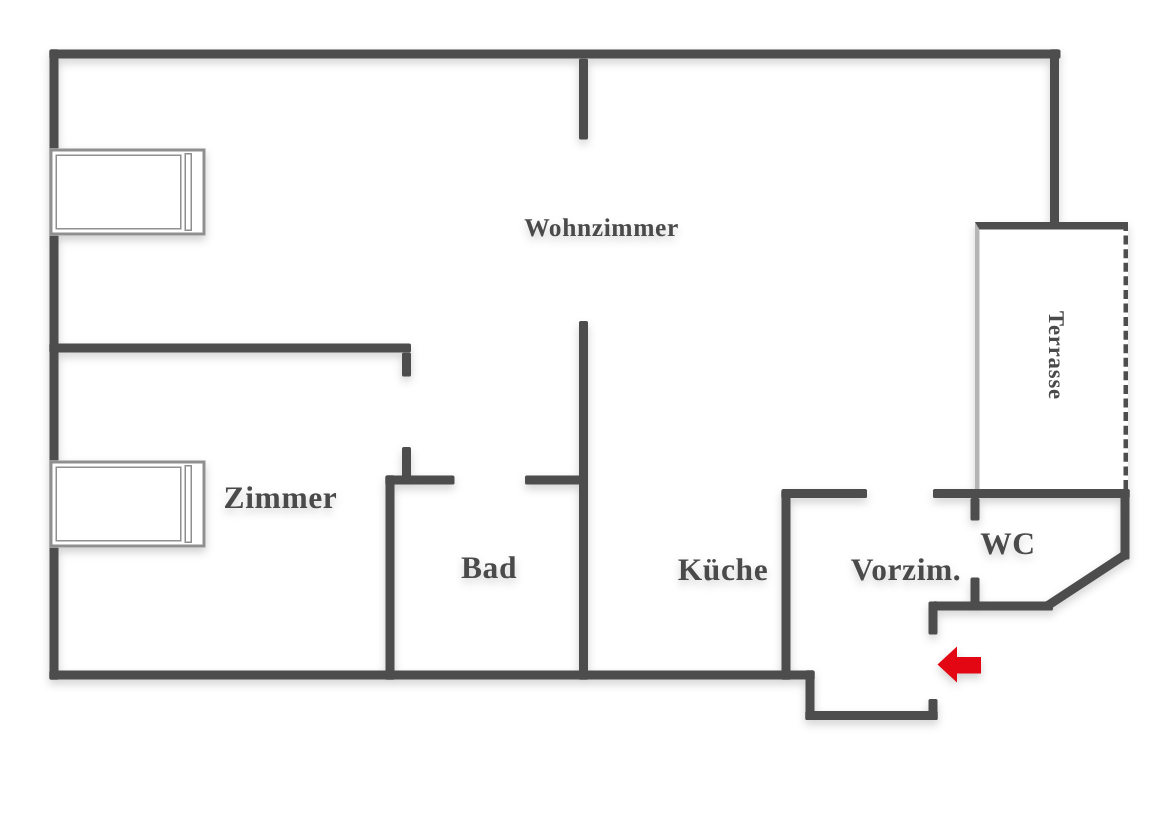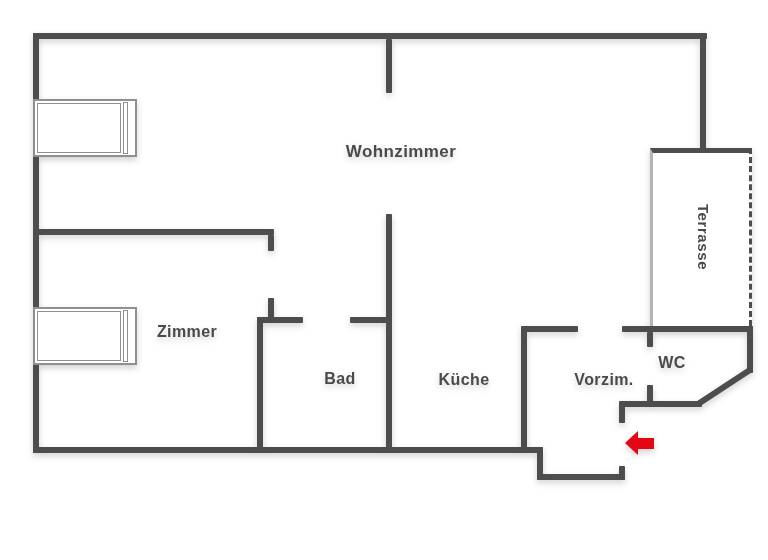--- a/index.html
+++ b/index.html
@@ -1,26 +1,26 @@
 <!DOCTYPE html>
 <html style="--wall: #4d4d4d; --text: #4a4a4a; --furniture: #8f8f8f; --terrace-edge: #b5b5b5; --arrow: #e30613; --background: #ffffff;"><head>
 <meta charset="utf-8">
 <style>
   html,body { margin:0; padding:0; background:#fff; }
   .canvas {
     position:relative; width:768px; height:560px;
     background:var(--background,#fff); overflow:hidden;
-    font-family:Liberation Sans, sans-serif;
+    font-family:Liberation Serif, serif;
   }
   .plan { position:absolute; inset:0; filter:drop-shadow(0 3px 3px rgba(0,0,0,0.18)); }
   .wall { position:absolute; background:var(--wall,#4d4d4d); border-radius:1px; }
   .room-label {
     position:absolute; transform:translate(-50%,-50%);
     font-weight:bold; color:var(--text,#4a4a4a);
-    font-size:16px; letter-spacing:0.4px; white-space:nowrap;
+    font-size:21px; letter-spacing:0.4px; white-space:nowrap;
   }
   .room-label.large { font-size:17px; }
   .terrace {
     position:absolute; left:650px; top:148px; width:102px; height:178px;
     box-sizing:border-box;
     border-top:5px solid var(--wall,#4d4d4d);
     border-left:3px solid var(--terrace-edge,#b5b5b5);
     border-right:3px dashed var(--wall,#4d4d4d);
     background:#fff;
   }
@@ -103,20 +103,20 @@
       <div class="bed-head"></div>
     </div>
 
     <div class="arrow">
       <div class="arrow-head"></div>
       <div class="arrow-tail"></div>
     </div>
 
     <div class="room-label large" style="left:401px;top:152px">Wohnzimmer</div>
     <div class="room-label" style="left:187px;top:332px">Zimmer</div>
-    <div class="room-label" style="left:340px;top:379px">Bad</div>
-    <div class="room-label" style="left:464px;top:380px">Küche</div>
+    <div class="room-label" style="left:326px;top:379px">Bad</div>
+    <div class="room-label" style="left:482px;top:380px">Küche</div>
     <div class="room-label" style="left:604px;top:380px">Vorzim.</div>
     <div class="room-label" style="left:672px;top:363px">WC</div>
     <div class="terrace-label">Terrasse</div>
 
   </div>
 </div>
 
 </body></html>

